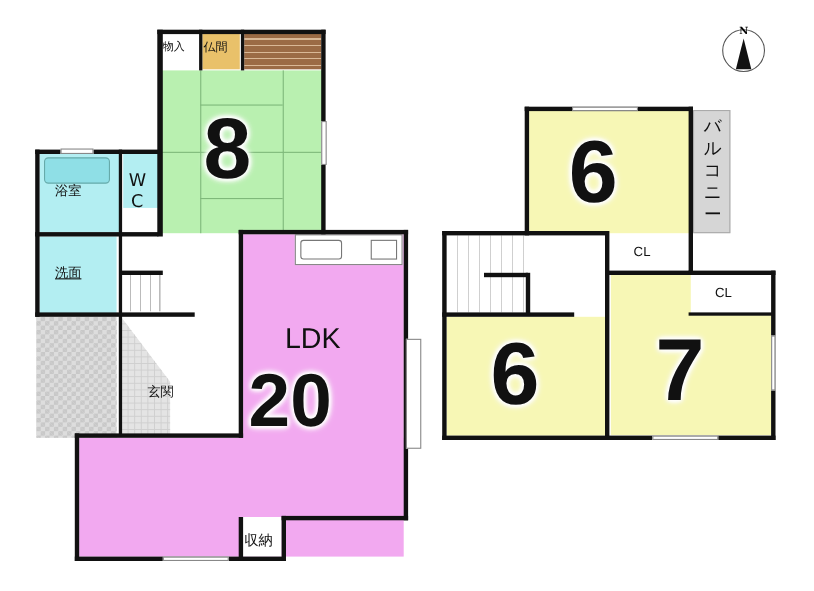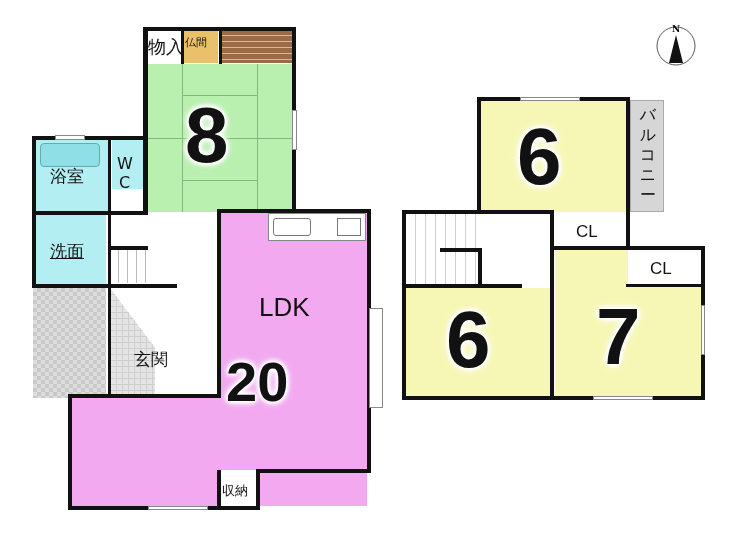--- a/index.html
+++ b/index.html
@@ -1,20 +1,20 @@
 <!DOCTYPE html>
 <html><head>
 <meta charset="utf-8">
 <style>
   html,body{margin:0;padding:0;background:#fff;}
   body{width:740px;height:537px;position:relative;overflow:hidden;font-family:"DejaVu Sans","Liberation Sans",sans-serif;}
   .abs{position:absolute;box-sizing:border-box;}
   .wall{position:absolute;background:#111;}
   .room{position:absolute;box-sizing:border-box;}
-  .lbl{position:absolute;font-size:17px;color:#111;white-space:nowrap;}
+  .lbl{position:absolute;font-size:12px;color:#111;white-space:nowrap;}
   .big{position:absolute;font-family:"Liberation Sans","DejaVu Sans",sans-serif;font-weight:bold;color:#111;
        -webkit-text-stroke:0px; text-shadow:0 0 4px #fff,0 0 4px #fff,0 0 6px #fff,0 0 6px #fff,0 0 8px #fff;line-height:1;}
   .win{position:absolute;background:#fff;border:1px solid #888;box-sizing:border-box;}
   .hatch{background-color:#ddd;background-image:linear-gradient(45deg,#c8c8c8 25%,transparent 25%,transparent 75%,#c8c8c8 75%),linear-gradient(45deg,#c8c8c8 25%,transparent 25%,transparent 75%,#c8c8c8 75%);background-size:8px 8px;background-position:0 0,4px 4px;}
   .grid{background-color:#e4e4e4;background-image:linear-gradient(#cfcfcf 1px,transparent 1px),linear-gradient(90deg,#cfcfcf 1px,transparent 1px);background-size:6px 6px;}
 </style>
 </head>
 <body>
 
 <div class="abs" style="left:655px;top:25px;width:42px;height:42px;">
@@ -30,21 +30,21 @@
   <div class="room" style="left:147px;top:64px;width:146px;height:148px;background:#b9f0b0;">
     <div class="abs" style="left:35px;top:0;width:1px;height:148px;background:#7fb87a;"></div>
     <div class="abs" style="left:110px;top:0;width:1px;height:148px;background:#7fb87a;"></div>
     <div class="abs" style="left:35px;top:31px;width:75px;height:1px;background:#7fb87a;"></div>
     <div class="abs" style="left:0;top:74px;width:146px;height:1px;background:#7fb87a;"></div>
     <div class="abs" style="left:35px;top:116px;width:75px;height:1px;background:#7fb87a;"></div>
   </div>
   <div class="big" style="left:185px;top:96px;font-size:78px;">8</div>
 
   <div class="room" style="left:147px;top:30px;width:34px;height:33px;background:#fff;"></div>
-  <span class="lbl" style="left:148px;top:35px;font-size:18px;">物入</span>
+  <span class="lbl" style="left:148px;top:35px;font-size:10px;">物入</span>
   <div class="room" style="left:184px;top:30px;width:34px;height:33px;background:#e9c16a;"></div>
   <span class="lbl" style="left:185px;top:35px;font-size:11px;">仏間</span>
   <div class="room" style="left:222px;top:30px;width:70px;height:33px;background:repeating-linear-gradient(#9b6b45 0,#9b6b45 5px,#d9b896 5px,#d9b896 6px);"></div>
 
   <div class="room" style="left:36px;top:139px;width:73px;height:72px;background:#b3eef2;">
     <div class="abs" style="left:4px;top:4px;width:60px;height:24px;border:1px solid #6aa;border-radius:4px;background:#8fdfe6;"></div>
   </div>
   <span class="lbl" style="left:50px;top:165px;">浴室</span>
   <div class="room" style="left:112px;top:139px;width:32px;height:72px;background:#fff;">
     <div class="abs" style="left:0;top:0;width:32px;height:50px;background:#b3eef2;"></div>
@@ -61,21 +61,21 @@
   <div class="room grid" style="left:110px;top:288px;width:45px;height:108px;clip-path:polygon(0 0,0 100%,100% 100%,100% 55%,0 0);"></div>
   <span class="lbl" style="left:114px;top:348px;margin-left:20px;">玄関</span>
 
   <div class="room" style="left:221px;top:213px;width:146px;height:257px;background:#f2a9f0;"></div>
   <div class="room" style="left:72px;top:398px;width:295px;height:108px;background:#f2a9f0;"></div>
   <div class="room" style="left:268px;top:213px;width:98px;height:28px;background:#fff;border:1px solid #888;">
     <div class="abs" style="left:4px;top:4px;width:38px;height:18px;border:1px solid #777;border-radius:3px;"></div>
     <div class="abs" style="left:68px;top:4px;width:24px;height:18px;border:1px solid #777;"></div>
   </div>
   <span class="lbl" style="left:259px;top:292px;font-size:26px;font-family:'Liberation Sans',sans-serif;">LDK</span>
-  <div class="big" style="left:226px;top:354px;font-size:56px;">20</div>
+  <div class="big" style="left:226px;top:330px;font-size:68px;">20</div>
 
   <div class="room" style="left:220px;top:470px;width:36px;height:36px;background:#fff;"></div>
   <span class="lbl" style="left:222px;top:482px;font-size:13px;">収納</span>
 
   <div class="wall" style="left:143px;top:27px;width:5px;height:188px;"></div>
   <div class="wall" style="left:143px;top:27px;width:153px;height:4px;"></div>
   <div class="wall" style="left:292px;top:27px;width:4px;height:186px;"></div>
   <div class="wall" style="left:181px;top:27px;width:3px;height:37px;"></div>
   <div class="wall" style="left:219px;top:27px;width:3px;height:37px;"></div>
   <div class="wall" style="left:32px;top:136px;width:115px;height:4px;"></div>

